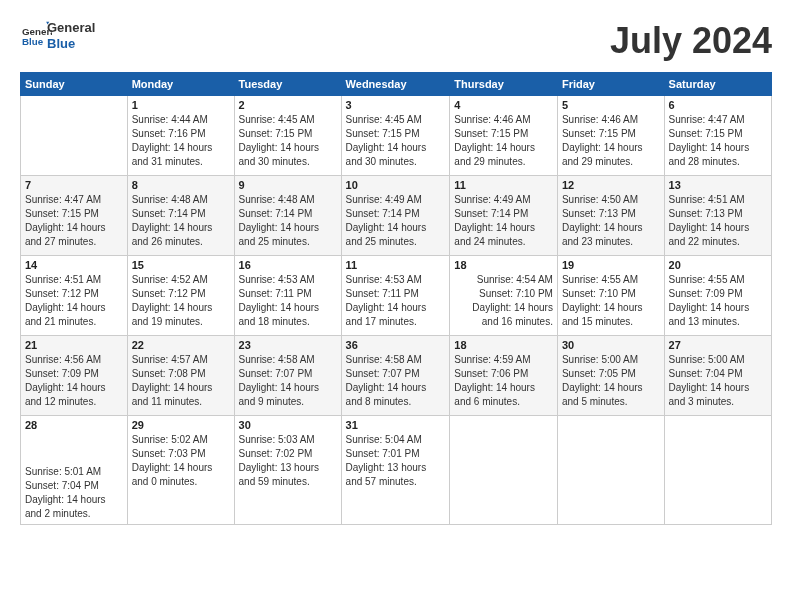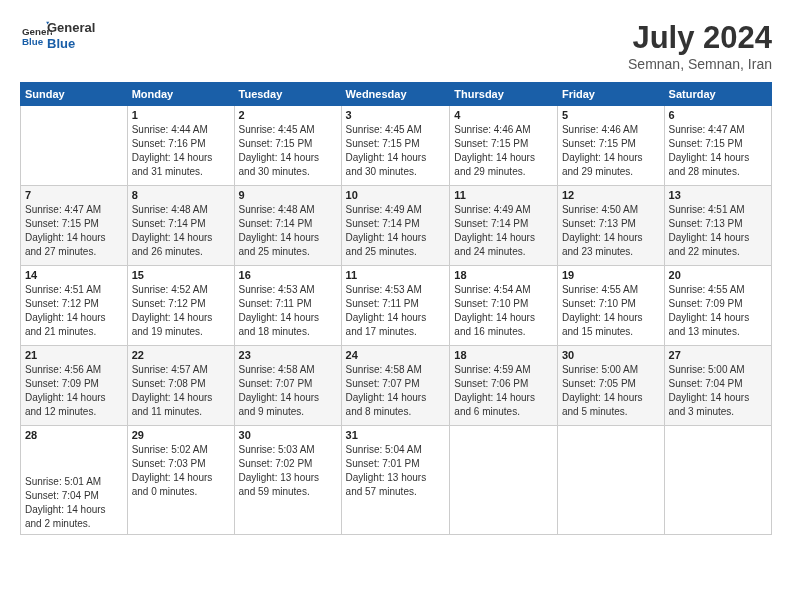--- a/index.html
+++ b/index.html
@@ -28,21 +28,21 @@
     }
     .logo-icon {
       width: 30px;
       height: 30px;
       margin-left: 2px;
     }
     .title-block {
       text-align: right;
     }
     .month-title {
-      font-size: 31px;
+      font-size: 36px;
       font-weight: bold;
       color: #333;
     }
     .location {
       font-size: 14px;
       color: #555;
     }
     .calendar {
       width: 100%;
       border-collapse: collapse;
@@ -96,21 +96,20 @@
         <text x="0" y="32" font-size="13" font-weight="bold" fill="#1a5fa8">Blue</text>
         <polygon points="105,8 120,8 112,22" fill="#1a5fa8" transform="scale(0.28) translate(10,-5)"></polygon>
       </svg>
       <div style="display:flex;flex-direction:column;margin-left:-5px;">
         <span style="font-size:13px;font-weight:bold;color:#333;line-height:1.2;">General</span>
         <span style="font-size:13px;font-weight:bold;color:#1a5fa8;line-height:1.2;">Blue</span>
       </div>
     </div>
     <div class="title-block">
       <div class="month-title">July 2024</div>
-      <div class="location">Semnan, Semnan, Iran</div>
     </div>
   </div>
 
   <table class="calendar">
     <thead>
       <tr>
       <th>Sunday</th>
           <th>Monday</th>
           <th>Tuesday</th>
           <th>Wednesday</th>
@@ -240,21 +239,21 @@
           </td>
           <td>
             <span class="day-num">11</span>
             <div class="day-info" style="white-space: pre-line;">Sunrise: 4:53 AM
 Sunset: 7:11 PM
 Daylight: 14 hours
 and 17 minutes.</div>
           </td>
           <td>
             <span class="day-num">18</span>
-            <div class="day-info" style="white-space: pre-line;">Sunrise: 4:54 AM
+            <div class="day-info" style="white-space: pre-line; text-align: right;">Sunrise: 4:54 AM
 Sunset: 7:10 PM
 Daylight: 14 hours
 and 16 minutes.</div>
           </td>
           <td>
             <span class="day-num">19</span>
             <div class="day-info" style="white-space: pre-line;">Sunrise: 4:55 AM
 Sunset: 7:10 PM
 Daylight: 14 hours
 and 15 minutes.</div>
@@ -283,21 +282,21 @@
 and 11 minutes.</div>
           </td>
           <td>
             <span class="day-num">23</span>
             <div class="day-info" style="white-space: pre-line;">Sunrise: 4:58 AM
 Sunset: 7:07 PM
 Daylight: 14 hours
 and 9 minutes.</div>
           </td>
           <td>
-            <span class="day-num">24</span>
+            <span class="day-num">36</span>
             <div class="day-info" style="white-space: pre-line;">Sunrise: 4:58 AM
 Sunset: 7:07 PM
 Daylight: 14 hours
 and 8 minutes.</div>
           </td>
           <td>
             <span class="day-num">18</span>
             <div class="day-info" style="white-space: pre-line;">Sunrise: 4:59 AM
 Sunset: 7:06 PM
 Daylight: 14 hours

